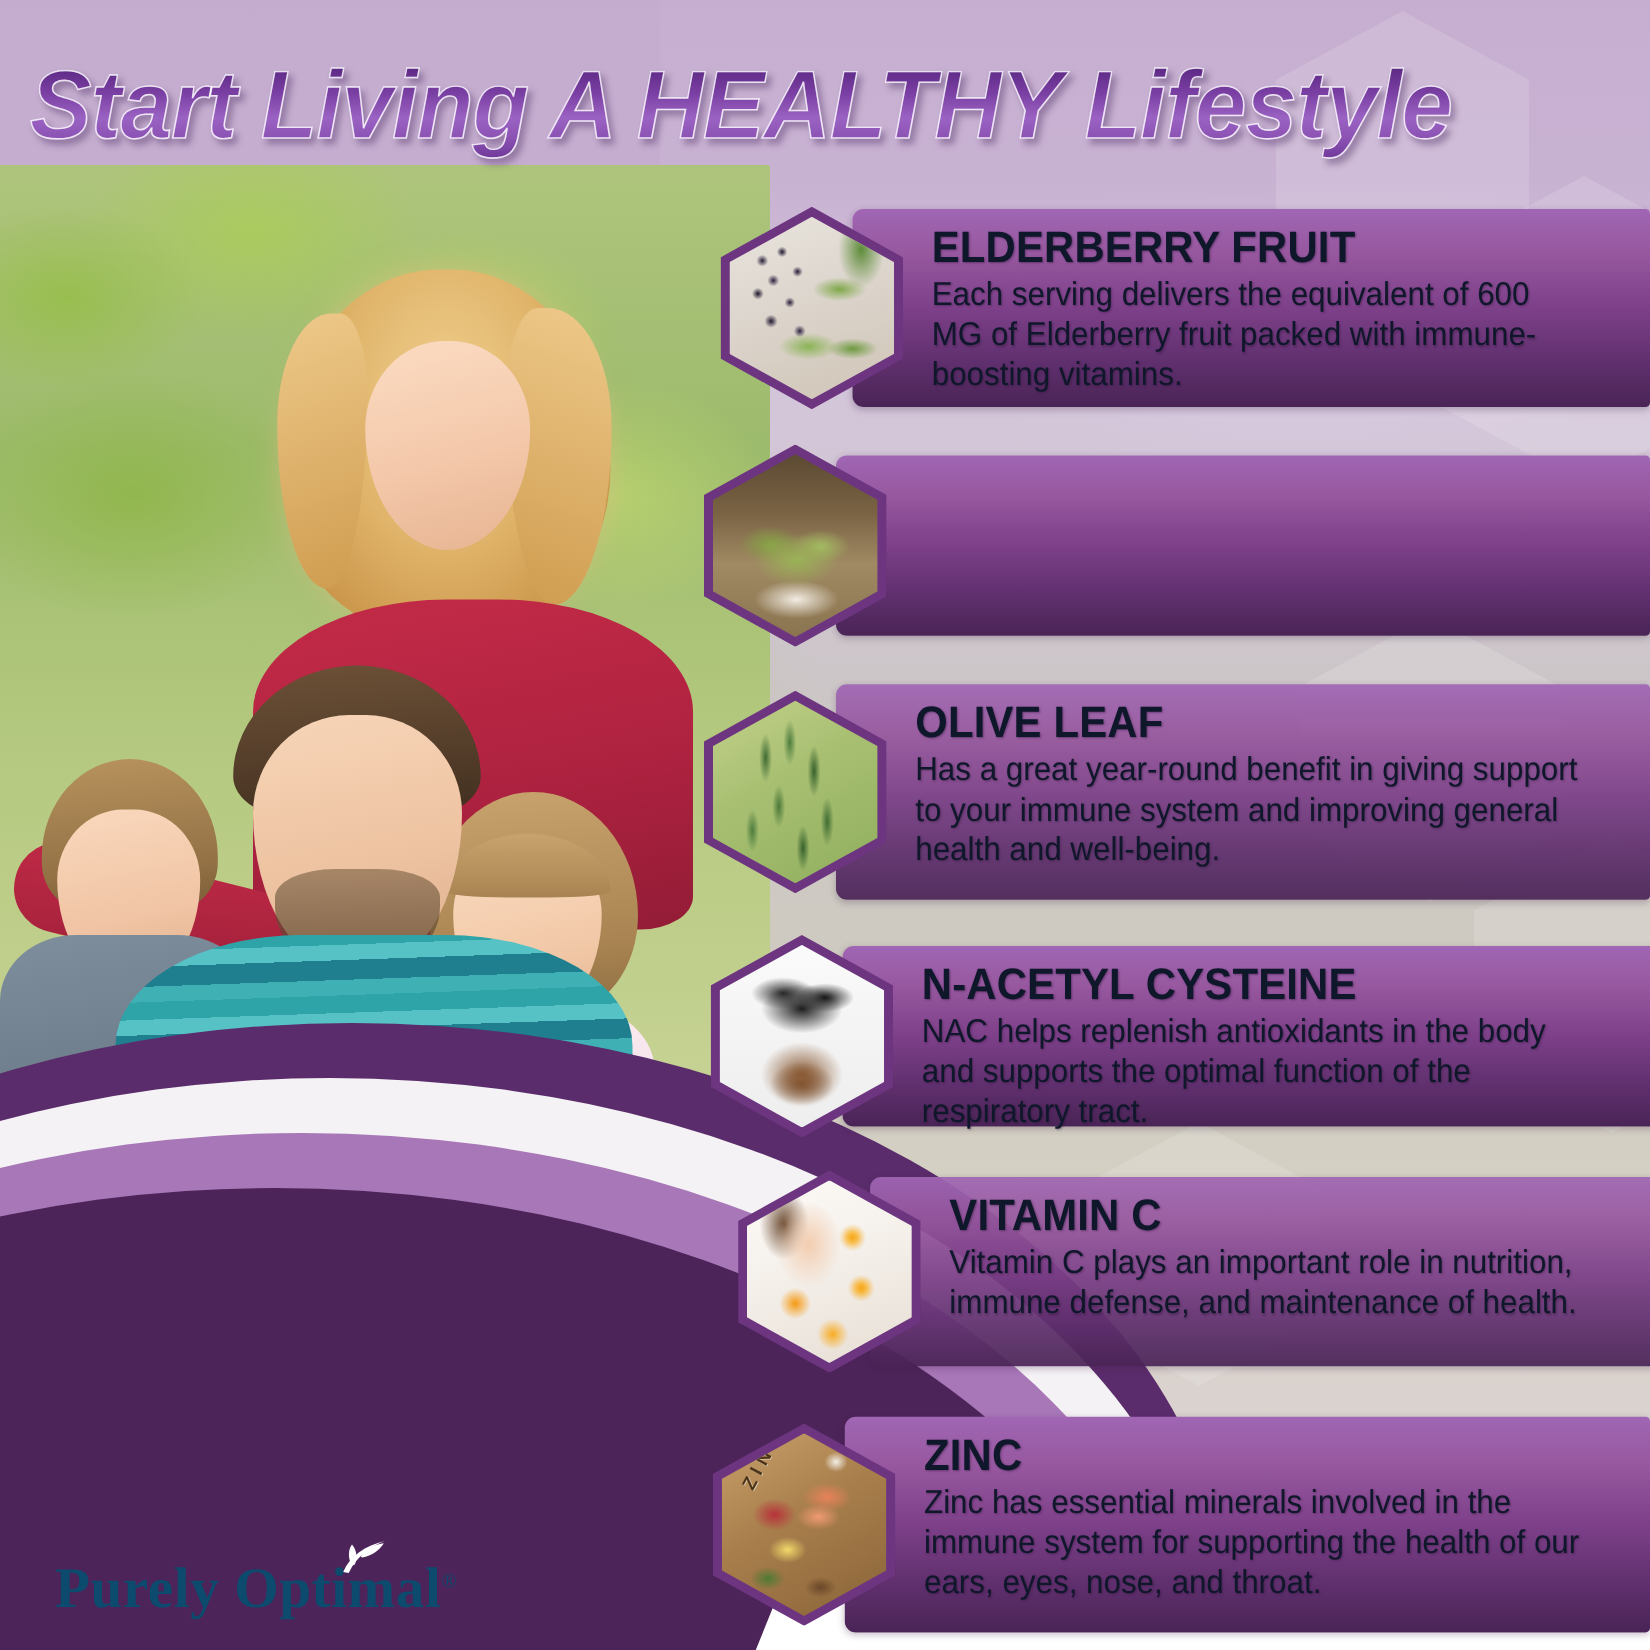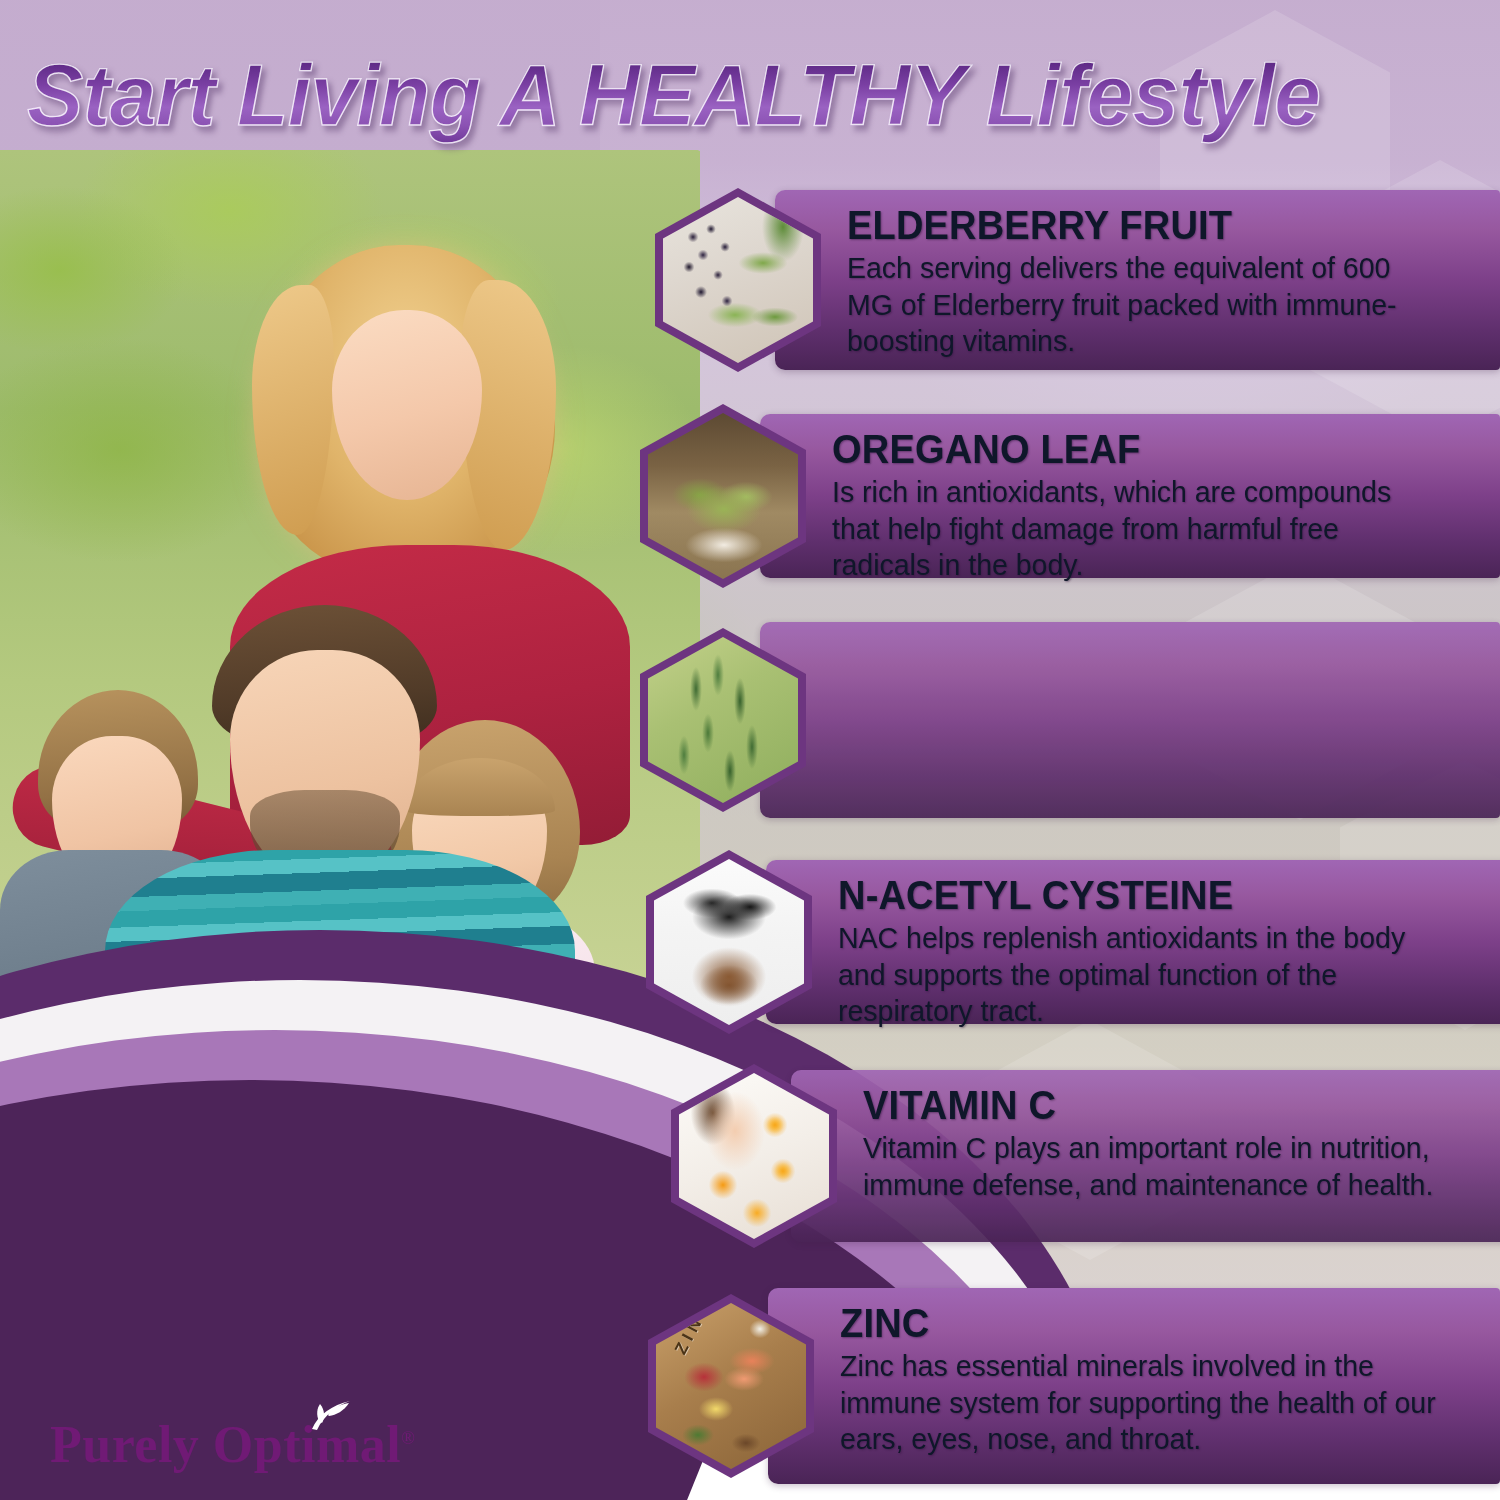--- a/index.html
+++ b/index.html
@@ -392,21 +392,21 @@
     position:absolute; left:8px; top:14px;
     transform:rotate(-62deg);
     font-size:17px; font-weight:bold; letter-spacing:5px;
     color:#4b3417;
     text-shadow:0 1px 0 rgba(255,255,255,.5);
   }
 
   
   .logo {
     position:absolute; left:50px; top:1415px;
-    color:#701a75;
+    color:#0c4a6e;
     font-family:"Liberation Serif", serif;
     font-weight:bold;
     font-size:52px;
     letter-spacing:.5px;
     white-space:nowrap;
   }
   .logo .reg { font-size:18px; vertical-align:super; font-weight:normal; }
   .leaf-mark {
     position:absolute; left:258px; top:-16px; width:44px; height:34px;
   }
@@ -480,31 +480,31 @@
           <div class="card-desc">Each serving delivers the equivalent of 600 MG of Elderberry fruit packed with immune-boosting vitamins.</div>
         </div>
       </div>
       <div class="card" style="left: 640px; top: 414px; height: 164px; width: 860px;">
         <div class="card-bar"></div>
         <div class="hexframe" style="top: -10px;">
           <div class="heximg">
             <div class="ph ph-oregano"></div>
           </div>
         </div>
-        <div class="card-text" style="width: 660px;">
-          <div class="card-title">OREGANO LEAF</div>
-          <div class="card-desc">Is rich in antioxidants, which are compounds that help fight damage from harmful free radicals in the body.</div>
-        </div>
       </div>
       <div class="card" style="left: 640px; top: 622px; height: 196px; width: 860px;">
         <div class="card-bar translucent"></div>
         <div class="hexframe" style="top: 6px;">
           <div class="heximg">
             <div class="ph ph-olive"></div>
           </div>
+        </div>
+        <div class="card-text" style="width: 660px;">
+          <div class="card-title">OLIVE LEAF</div>
+          <div class="card-desc">Has a great year-round benefit in giving support to your immune system and improving general health and well-being.</div>
         </div>
       </div>
       <div class="card" style="left: 646px; top: 860px; height: 164px; width: 960px;">
         <div class="card-bar"></div>
         <div class="hexframe" style="top: -10px;">
           <div class="heximg">
             <div class="ph ph-nac"></div>
           </div>
         </div>
         <div class="card-text" style="width: 655px;">

